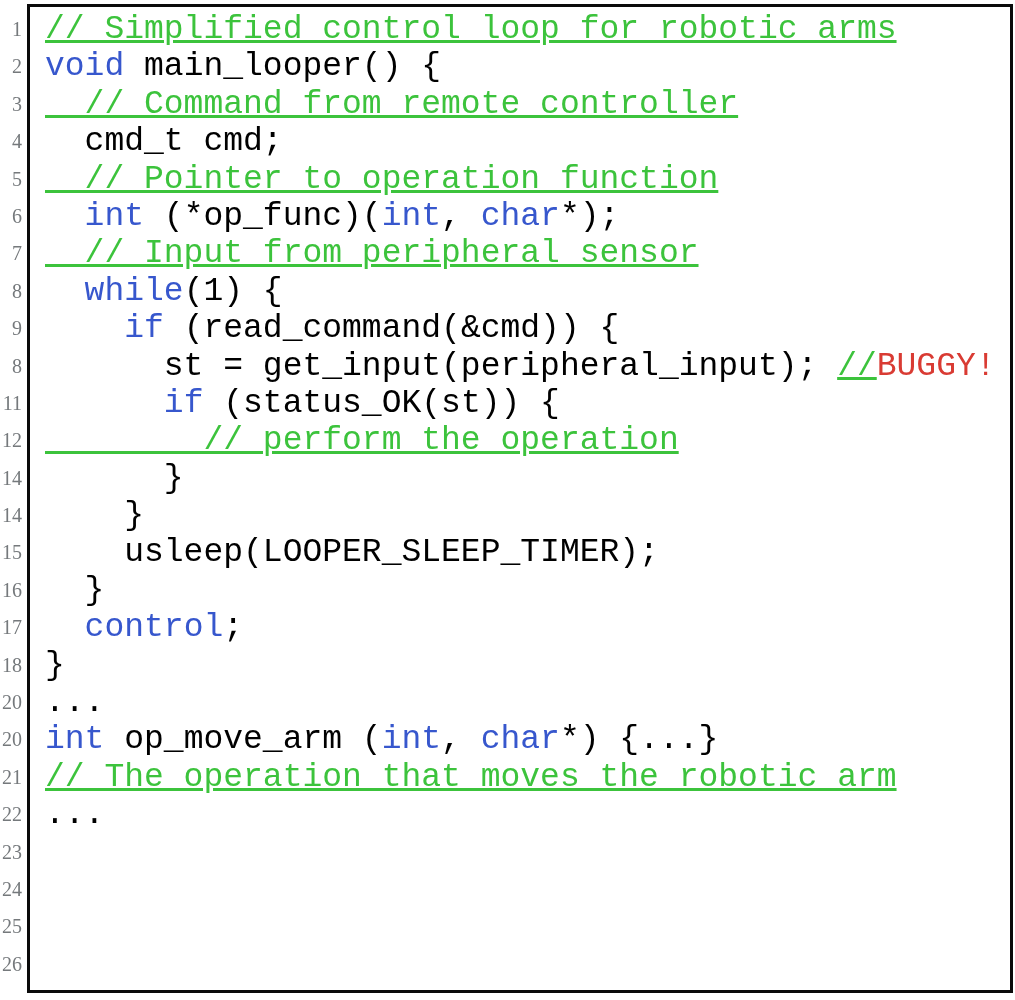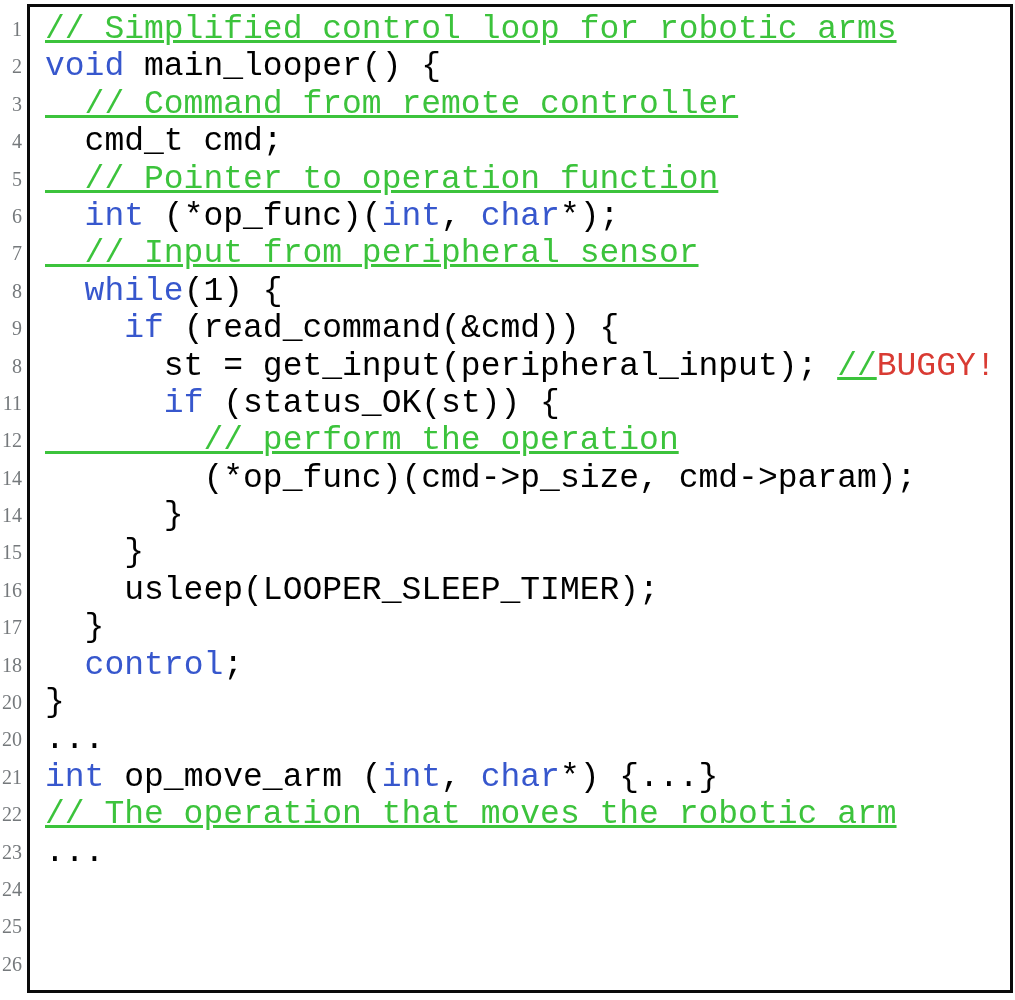--- a/index.html
+++ b/index.html
@@ -92,21 +92,20 @@
         <div class="row"><span class="seg-comment">  // Command from remote controller</span></div>
         <div class="row"><span class="seg-code">  cmd_t cmd;</span></div>
         <div class="row"><span class="seg-comment">  // Pointer to operation function</span></div>
         <div class="row"><span class="seg-code">  </span><span class="seg-keyword">int</span><span class="seg-code"> (*op_func)(</span><span class="seg-keyword">int</span><span class="seg-code">, </span><span class="seg-keyword">char</span><span class="seg-code">*);</span></div>
         <div class="row"><span class="seg-comment">  // Input from peripheral sensor</span></div>
         <div class="row"><span class="seg-code">  </span><span class="seg-keyword">while</span><span class="seg-code">(1) {</span></div>
         <div class="row"><span class="seg-code">    </span><span class="seg-keyword">if</span><span class="seg-code"> (read_command(&amp;cmd)) {</span></div>
         <div class="row"><span class="seg-code">      st = get_input(peripheral_input); </span><span class="seg-comment">//</span><span class="seg-bug">BUGGY!</span></div>
         <div class="row"><span class="seg-code">      </span><span class="seg-keyword">if</span><span class="seg-code"> (status_OK(st)) {</span></div>
         <div class="row"><span class="seg-comment">        // perform the operation</span></div>
-        <div class="row"><span class="seg-code">        (*op_func)(cmd-&gt;p_size, cmd-&gt;param);</span></div>
         <div class="row"><span class="seg-code">      }</span></div>
         <div class="row"><span class="seg-code">    }</span></div>
         <div class="row"><span class="seg-code">    usleep(LOOPER_SLEEP_TIMER);</span></div>
         <div class="row"><span class="seg-code">  }</span></div>
         <div class="row"><span class="seg-code">  </span><span class="seg-keyword">control</span><span class="seg-code">;</span></div>
         <div class="row"><span class="seg-code">}</span></div>
         <div class="row"><span class="seg-code">...</span></div>
         <div class="row"><span class="seg-keyword">int</span><span class="seg-code"> op_move_arm (</span><span class="seg-keyword">int</span><span class="seg-code">, </span><span class="seg-keyword">char</span><span class="seg-code">*) {...}</span></div>
         <div class="row"><span class="seg-comment">// The operation that moves the robotic arm</span></div>
         <div class="row"><span class="seg-code">...</span></div>

